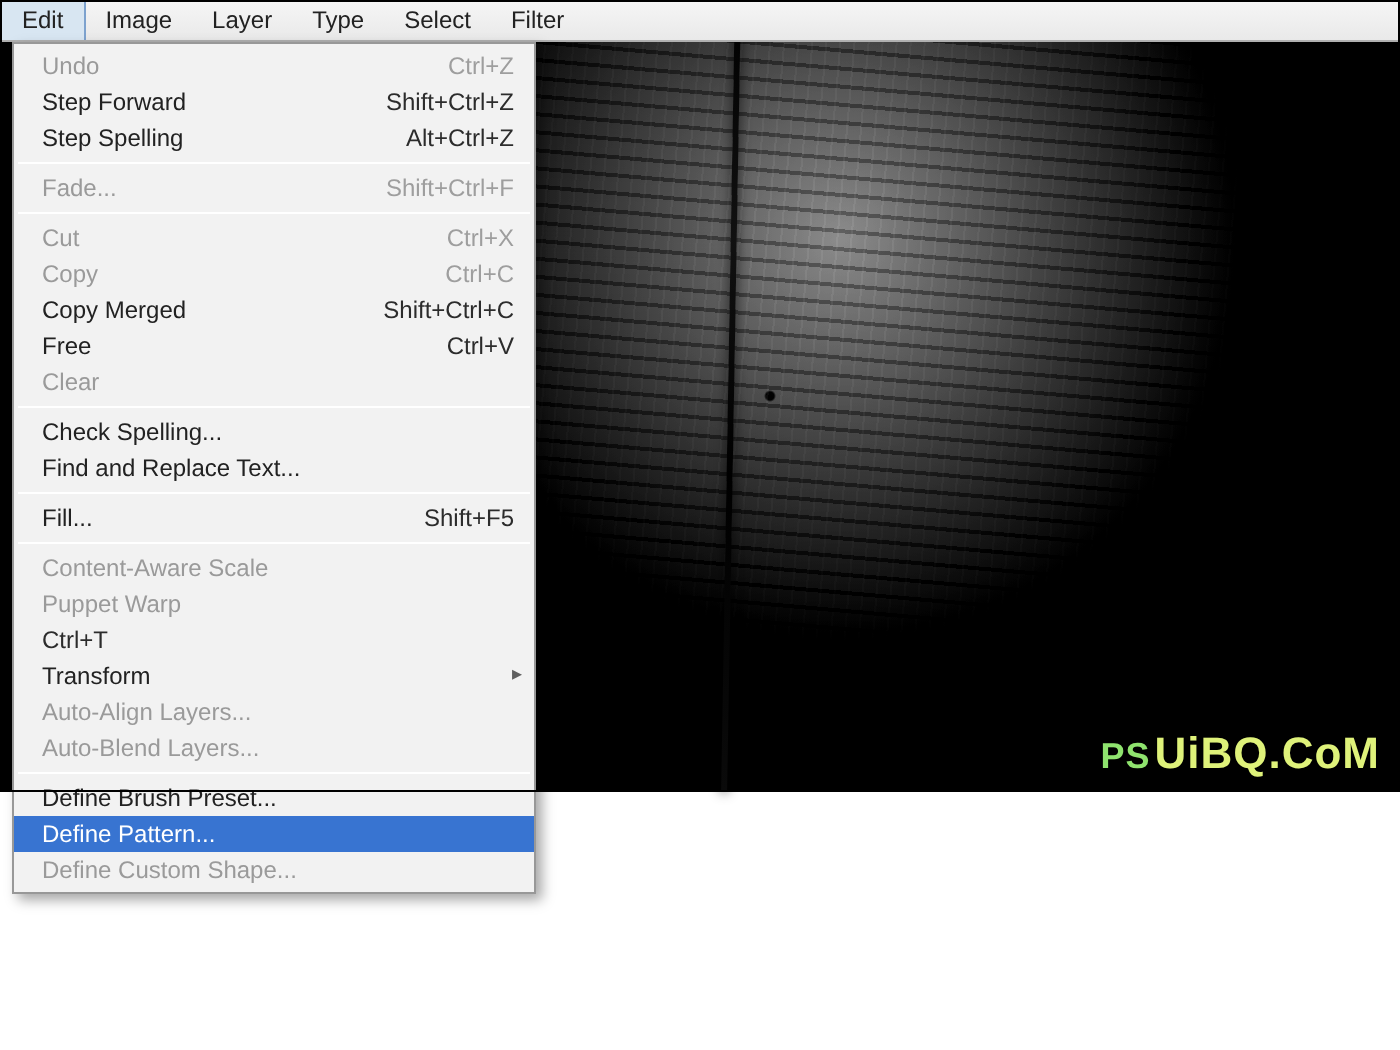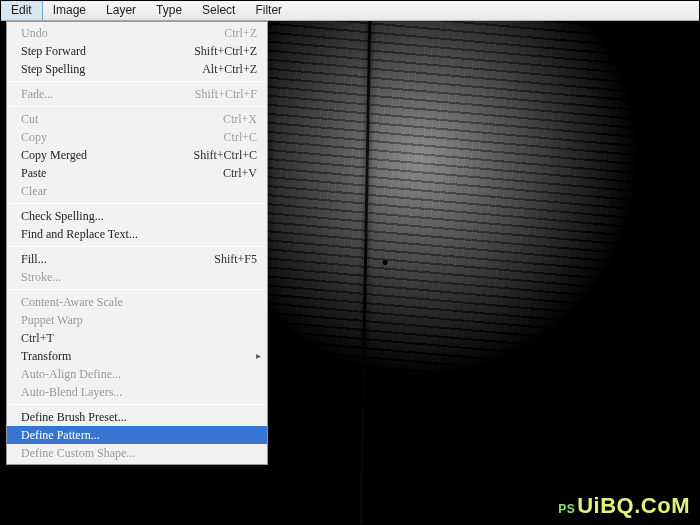--- a/index.html
+++ b/index.html
@@ -1,17 +1,17 @@
 <!DOCTYPE html>
 <html><head>
 <meta charset="utf-8">
 <style>
   * { margin: 0; padding: 0; box-sizing: border-box; }
   html, body { width: 700px; height: 525px; overflow: hidden; font-family: "Segoe UI", Tahoma, sans-serif; font-size: 12px; }
-  .stage { position: relative; width: 700px; height: 525px; background: #2a2a2a; border-radius: 26px; }
+  .stage { position: relative; width: 700px; height: 396px; background: #2a2a2a; border-radius: 26px; }
   .texture {
     position: absolute; inset: 0;
     background:
       radial-gradient(circle at 60% 30%, #888 0%, #222 40%),
       radial-gradient(circle at 80% 70%, #aaa 0%, #111 35%),
       radial-gradient(circle at 40% 80%, #777 0%, #1a1a1a 45%),
       linear-gradient(135deg, #1a1a1a 0%, #3a3a3a 20%, #0f0f0f 40%, #444 60%, #161616 80%, #2f2f2f 100%);
     filter: contrast(1.4) grayscale(1);
   }
   .texture::before {
@@ -53,39 +53,38 @@
     border: 1px solid #989898;
     box-shadow: 3px 3px 6px rgba(0,0,0,0.35);
     padding: 2px 0 2px 0;
   }
   .row {
     height: 18px; line-height:18px;
     padding: 0 10px 0 14px;
     display: flex; justify-content: space-between;
     color: #222; cursor: default;
     position: relative;
-    font-family: Liberation Serif, serif;
   }
   .row.disabled { color: #9a9a9a; }
   .row.highlight { background: #3874d1; color: #fff; }
   .row .sc { color: inherit; opacity: 0.95; }
   .row.submenu::after {
     content: "▸"; position:absolute; right:6px; top:0; font-size:10px; line-height:18px; opacity:0.7;
   }
   .sep { height:1px; margin:3px 2px; background:#c9c9c9; border-bottom:1px solid #fff; }
 
   .watermark {
     position:absolute; right:10px; bottom:6px;
     font-family: "Comic Sans MS", cursive, sans-serif;
     font-size: 22px; font-weight:bold;
     color: #dff27a;
     text-shadow: 1px 1px 2px #000, 0 0 6px rgba(0,0,0,0.8);
     letter-spacing: 0.5px;
   }
-  .watermark .ps { color:#8fe36e; font-size:12px; margin-right:2px; }
+  .watermark .ps { color:#8fe36e; font-size:18px; margin-right:2px; }
 </style>
 </head>
 <body>
 
 <div class="stage">
   <div class="texture"></div>
   <div class="crack"></div>
 
   <div class="menubar" id="menubar">
       <div class="mitem active">Edit</div>
@@ -121,56 +120,53 @@
       </div>
       <div class="row disabled">
         <span>Copy</span>
         <span class="sc">Ctrl+C</span>
       </div>
       <div class="row">
         <span>Copy Merged</span>
         <span class="sc">Shift+Ctrl+C</span>
       </div>
       <div class="row">
-        <span>Paste</span>
+        <span>Free</span>
         <span class="sc">Ctrl+V</span>
       </div>
       <div class="row disabled">
         <span>Clear</span>
       </div>
       <div class="sep"></div>
       <div class="row">
         <span>Check Spelling...</span>
       </div>
       <div class="row">
         <span>Find and Replace Text...</span>
       </div>
       <div class="sep"></div>
       <div class="row">
         <span>Fill...</span>
         <span class="sc">Shift+F5</span>
       </div>
-      <div class="row disabled">
-        <span>Stroke...</span>
-      </div>
       <div class="sep"></div>
       <div class="row disabled">
         <span>Content-Aware Scale</span>
       </div>
       <div class="row disabled">
         <span>Puppet Warp</span>
       </div>
       <div class="row">
         <span class="sc">Ctrl+T</span>
       </div>
       <div class="row submenu">
         <span>Transform</span>
       </div>
       <div class="row disabled">
-        <span>Auto-Align Define...</span>
+        <span>Auto-Align Layers...</span>
       </div>
       <div class="row disabled">
         <span>Auto-Blend Layers...</span>
       </div>
       <div class="sep"></div>
       <div class="row">
         <span>Define Brush Preset...</span>
       </div>
       <div class="row highlight">
         <span>Define Pattern...</span>

